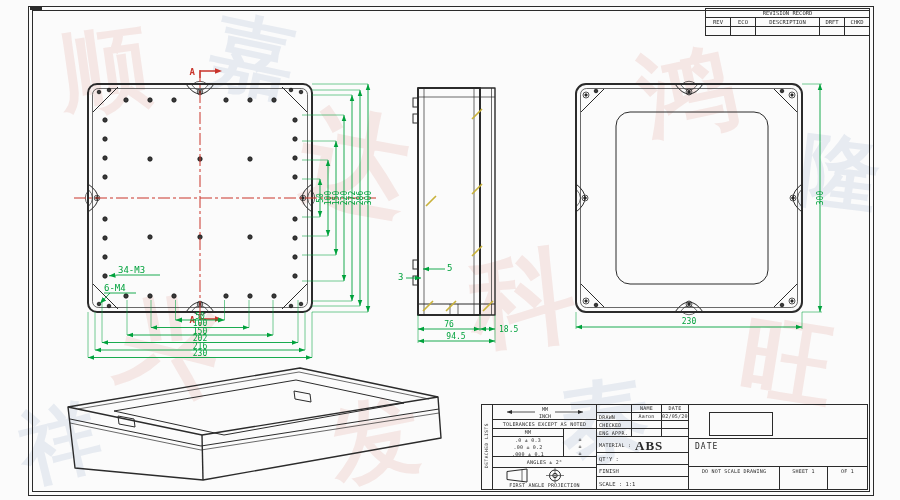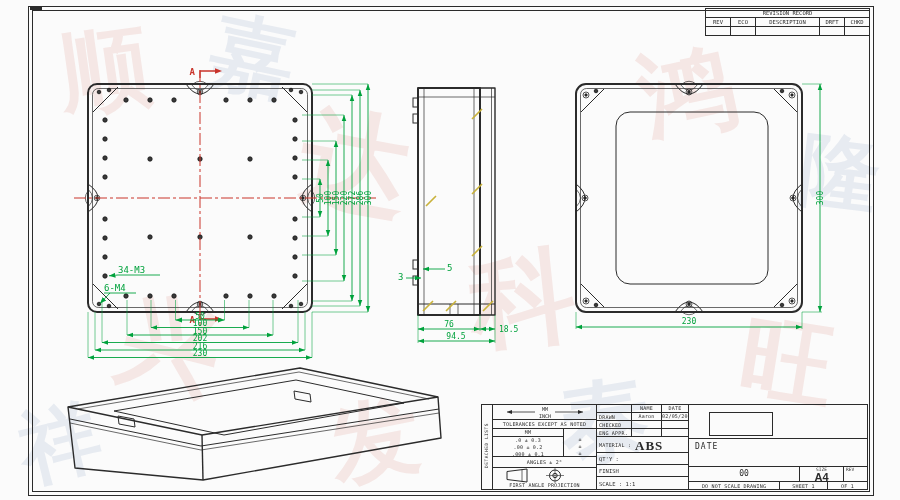--- a/index.html
+++ b/index.html
@@ -450,32 +450,20 @@
         </div>
     </div>
 
     <div class="tb-col tb-colD">
       <div class="tb-row" style="height:34px;">
         <div class="logo-box"></div>
       </div>
       <div class="tb-row" style="height:28px;">
         <span class="title-lbl">DATE</span>
       </div>
-      <div class="tb-row" style="height:15px;">
-        <div class="cell-flex">
-          <div class="cc center num00" style="flex:1;line-height:14px;">00</div>
-          <div class="cc center" style="width:44px;">
-            <div style="font-size:4.5px;line-height:4.5px;padding-top:1px;">SIZE</div>
-            <div class="a4" style="line-height:9px;">A4</div>
-          </div>
-          <div class="cc" style="width:24px;">
-            <div style="font-size:4.5px;line-height:4.5px;padding:1px 0 0 2px;">REV</div>
-          </div>
-        </div>
-      </div>
       <div class="tb-row" style="flex:1;border-bottom:none;">
         <div class="cell-flex tiny">
           <div class="cc center" style="flex:1;line-height:8px;">DO NOT SCALE DRAWING</div>
           <div class="cc center" style="width:48px;line-height:8px;">SHEET 1</div>
           <div class="cc center" style="width:40px;line-height:8px;">OF 1</div>
         </div>
       </div>
     </div>
   </div>
 

